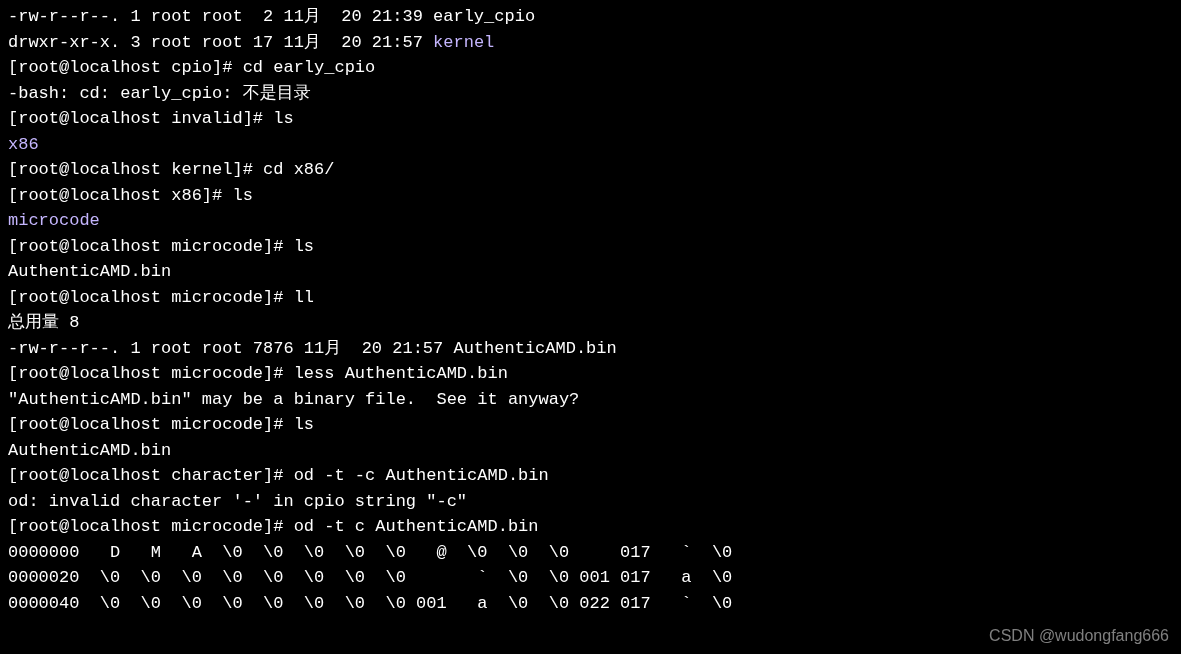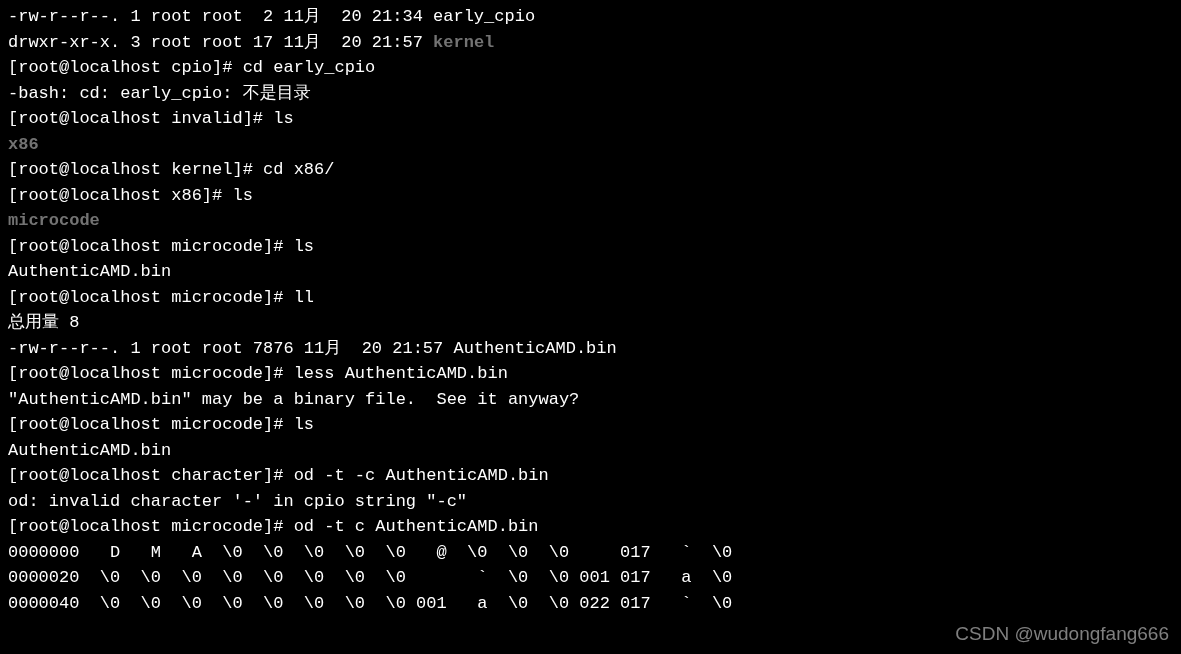--- a/index.html
+++ b/index.html
@@ -9,36 +9,36 @@
       font-family: "Consolas", "Courier New", monospace;
       font-size: 17px;
       line-height: 1.5;
       padding: 4px 8px;
       width: 1181px;
       height: 654px;
       position: relative;
       overflow: hidden;
     }
     .line { white-space: pre; }
-    .dir { color: #737373; font-weight: bold; }
+    .dir { color: #c4b5fd; font-weight: normal; }
     .watermark {
       position: absolute;
       bottom: 6px;
       right: 12px;
       color: #aaa;
       font-family: "Microsoft YaHei", sans-serif;
-      font-size: 19px;
+      font-size: 16px;
       opacity: 0.75;
     }
   </style>
 </head>
 <body>
 
 <div id="terminal">
-    <div class="line"><span>-rw-r--r--. 1 root root  2 11月  20 21:34 early_cpio</span></div>
+    <div class="line"><span>-rw-r--r--. 1 root root  2 11月  20 21:39 early_cpio</span></div>
     <div class="line"><span>drwxr-xr-x. 3 root root 17 11月  20 21:57 </span><span class="dir">kernel</span></div>
     <div class="line"><span>[root@localhost cpio]# cd early_cpio</span></div>
     <div class="line"><span>-bash: cd: early_cpio: 不是目录</span></div>
     <div class="line"><span>[root@localhost invalid]# ls</span></div>
     <div class="line"><span class="dir">x86</span></div>
     <div class="line"><span>[root@localhost kernel]# cd x86/</span></div>
     <div class="line"><span>[root@localhost x86]# ls</span></div>
     <div class="line"><span class="dir">microcode</span></div>
     <div class="line"><span>[root@localhost microcode]# ls</span></div>
     <div class="line"><span>AuthenticAMD.bin</span></div>

